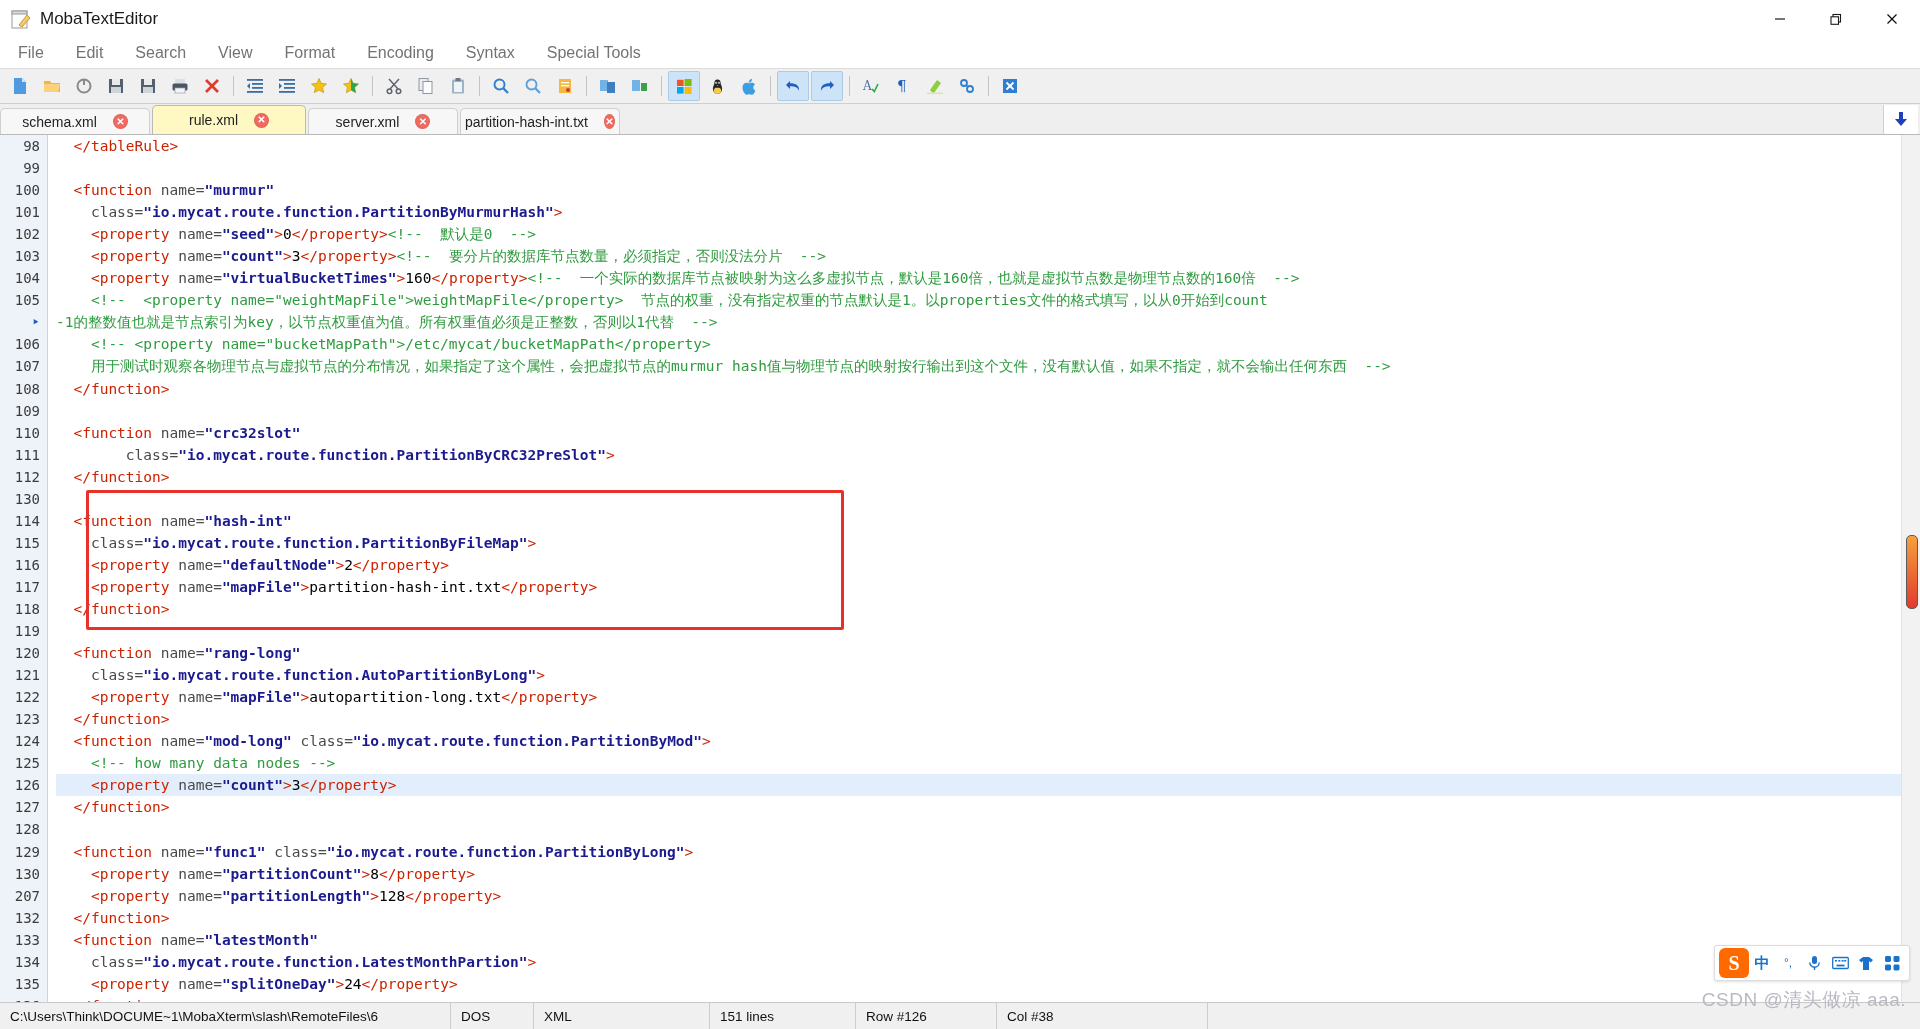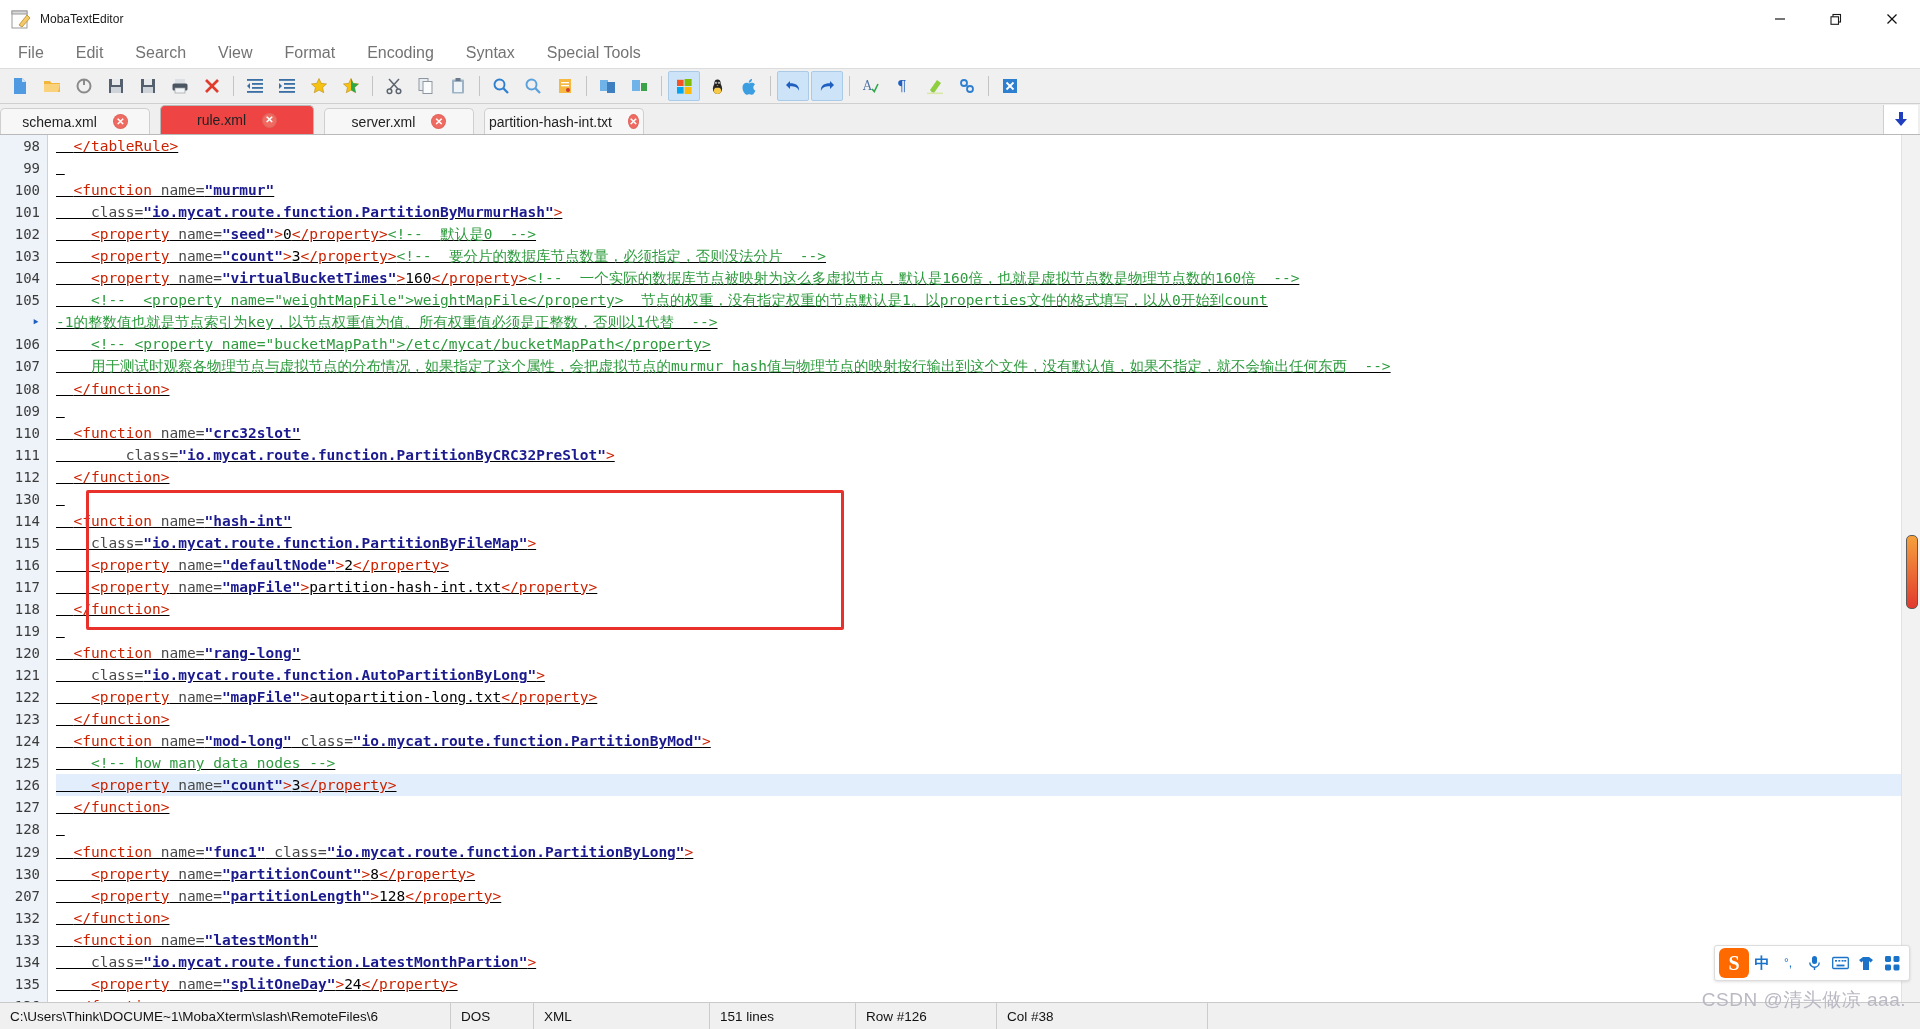--- a/index.html
+++ b/index.html
@@ -7,56 +7,56 @@
     width:1920px;height:1029px;overflow:hidden;
     font-family:"Liberation Sans",sans-serif;
     background:#ffffff;
     -webkit-font-smoothing:antialiased;
   }
   .app{width:1920px;height:1029px;display:flex;flex-direction:column;background:#ffffff;}
 
   
   .titlebar{height:38px;display:flex;align-items:center;background:#ffffff;flex:0 0 38px;}
   .title-icon{width:22px;height:22px;margin-left:10px;margin-right:8px;position:relative;}
-  .title-text{font-size:12px;color:#1a1a1a;font-family:"Liberation Sans",sans-serif;text-align:center;}
+  .title-text{font-size:17px;color:#1a1a1a;font-family:"Liberation Sans",sans-serif;text-align:center;}
   .win-btns{margin-left:auto;display:flex;height:38px;}
   .win-btn{width:56px;height:38px;display:flex;align-items:center;justify-content:center;color:#111;font-size:15px;}
 
   
   .menubar{height:30px;display:flex;align-items:center;background:#ffffff;flex:0 0 30px;padding-left:4px;}
   .menu-item{font-size:16px;color:#737373;padding:3px 14px;margin-right:4px;border-radius:2px;}
 
   
   .toolbar{height:34px;display:flex;align-items:center;background:#f0f0f0;border-top:1px solid #dcdcdc;border-bottom:1px solid #cfcfcf;flex:0 0 34px;padding-left:4px;}
   .tbtn{width:30px;height:28px;display:flex;align-items:center;justify-content:center;margin:0 1px;border-radius:2px;}
   .tbtn.sel{background:#cde3f7;border:1px solid #a9cbe8;}
   .tsep{width:1px;height:20px;background:#c4c4c4;margin:0 5px;}
 
   
   .tabbar{height:30px;display:flex;align-items:flex-end;background:#efefef;flex:0 0 30px;position:relative;border-bottom:1px solid #b9b9b9;}
   .tab{height:26px;display:flex;align-items:center;justify-content:center;
        background:#f7f7f7;border:1px solid #cfcfcf;border-bottom:none;
-       border-radius:5px 5px 0 0;margin-right:10px;padding:0 4px;position:relative;}
-  .tab.active{background:#ef4444;height:29px;border-color:#b9b9b9;z-index:2;}
+       border-radius:5px 5px 0 0;margin-right:2px;padding:0 4px;position:relative;}
+  .tab.active{background:#fef9c3;height:29px;border-color:#b9b9b9;z-index:2;}
   .tab-label{font-size:14px;color:#222;white-space:nowrap;}
   .tab-close{width:15px;height:15px;border-radius:50%;background:#ef6b62;
              margin-left:16px;display:flex;align-items:center;justify-content:center;
              color:#fff;font-size:10px;line-height:1;font-weight:bold;
              box-shadow:inset 0 0 0 1px rgba(0,0,0,.06);}
   .tabbar-right{margin-left:auto;display:flex;align-items:center;height:30px;padding-right:2px;}
   .dl-btn{width:34px;height:29px;display:flex;align-items:center;justify-content:center;
           background:#ffffff;border-left:1px solid #cfcfcf;}
 
   
   .editor-wrap{flex:1 1 auto;display:flex;position:relative;overflow:hidden;background:#ffffff;}
   .gutter{width:47px;flex:0 0 47px;background:#eef3f9;border-right:1px solid #c8d4e0;
           position:relative;overflow:hidden;}
   .gline{height:22.05px;line-height:22.05px;text-align:right;padding-right:7px;
          font-family:"DejaVu Sans Mono",monospace;font-size:14px;color:#3b3b3b;box-sizing:border-box;}
-  .code{flex:1 1 auto;position:relative;overflow:hidden;background:#ffffff;padding-left:8px;text-decoration:underline;}
+  .code{flex:1 1 auto;position:relative;overflow:hidden;background:#ffffff;padding-left:8px;}
   .cline{height:22.05px;line-height:22.05px;font-family:"DejaVu Sans Mono",monospace;
          font-size:14.5px;white-space:pre;color:#000;box-sizing:border-box;}
   .cline.hl{background:#e2eefb;}
   
   .k{color:#cc2200;}            
   .a{color:#4a4a4a;}            
   .s{color:#1b1b8f;font-weight:bold;}            
   .c{color:#2e9b3e;}            
   .n{color:#000;}               
   .ce{color:#cc2200;}

